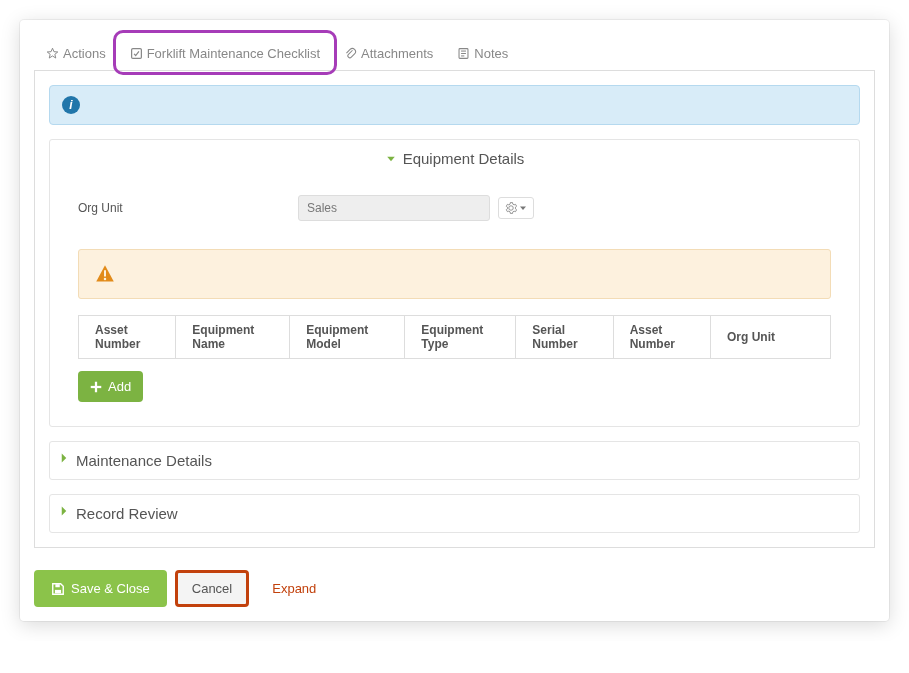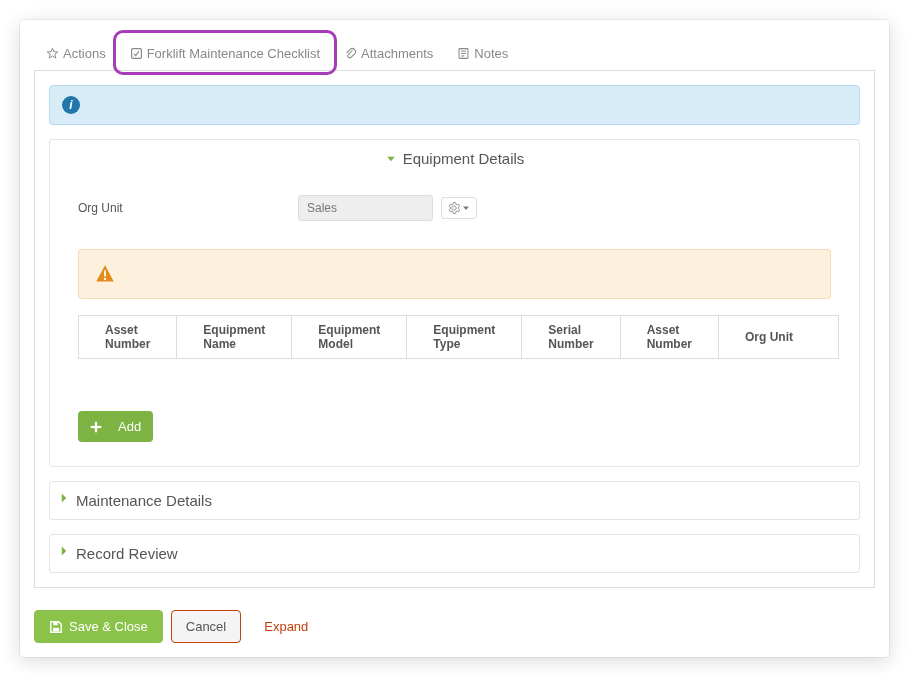--- a/index.html
+++ b/index.html
@@ -87,21 +87,21 @@
   .section-body { padding: 10px 28px 24px 28px; }
   .form-row {
     display: flex;
     align-items: center;
     padding: 8px 0;
     font-size: 12px;
     color: #555;
   }
   .form-label { width: 220px; flex-shrink: 0; }
   .readonly-input {
-    width: 135px;
+    width: 192px;
     background: #eee;
     border: 1px solid #ddd;
     border-radius: 3px;
     padding: 5px 8px;
     font-size: 12px;
     color: #777;
   }
   .gear-btn {
     margin-left: 8px;
     border: 1px solid #ddd;
@@ -125,52 +125,51 @@
   .warn-icon { width: 20px; height: 20px; flex-shrink: 0; }
   .eq-table {
     border-collapse: collapse;
     width: 100%;
     font-size: 12px;
     color: #555;
     margin-bottom: 12px;
   }
   .eq-table th {
     border: 1px solid #ddd;
-    padding: 7px 26px;
+    padding: 7px 16px;
     text-align: left;
     font-weight: 600;
     background: #fff;
   }
   .add-btn {
-    display: inline-flex; align-items: center; gap: 16px;
+    display: inline-flex; align-items: center; gap: 6px;
     background: #7cb342;
     color: #fff;
     border: none;
     border-radius: 4px;
     padding: 8px 12px;
     font-size: 13px;
     cursor: pointer;
     font-weight: 500;
-    margin-top: 40px;
   }
   .collapsed-section {
     border: 1px solid #e5e5e5;
     border-radius: 3px;
     margin-top: 14px;
     padding: 10px 8px;
     display: flex; align-items: flex-start; gap: 6px;
     color: #555; font-size: 15px;
     cursor: pointer;
   }
   .footer {
     display: flex; align-items: center; gap: 8px;
     margin-top: 22px;
   }
   .btn {
-    border: 1px solid #c2410c;
+    border: 3px solid #c2410c;
     background: #f4f4f4;
     border-radius: 4px;
     padding: 8px 14px;
     font-size: 13px;
     cursor: pointer;
     color: #555;
   }
   .btn-primary {
     background: #8bc34a;
     border-color: #8bc34a;

